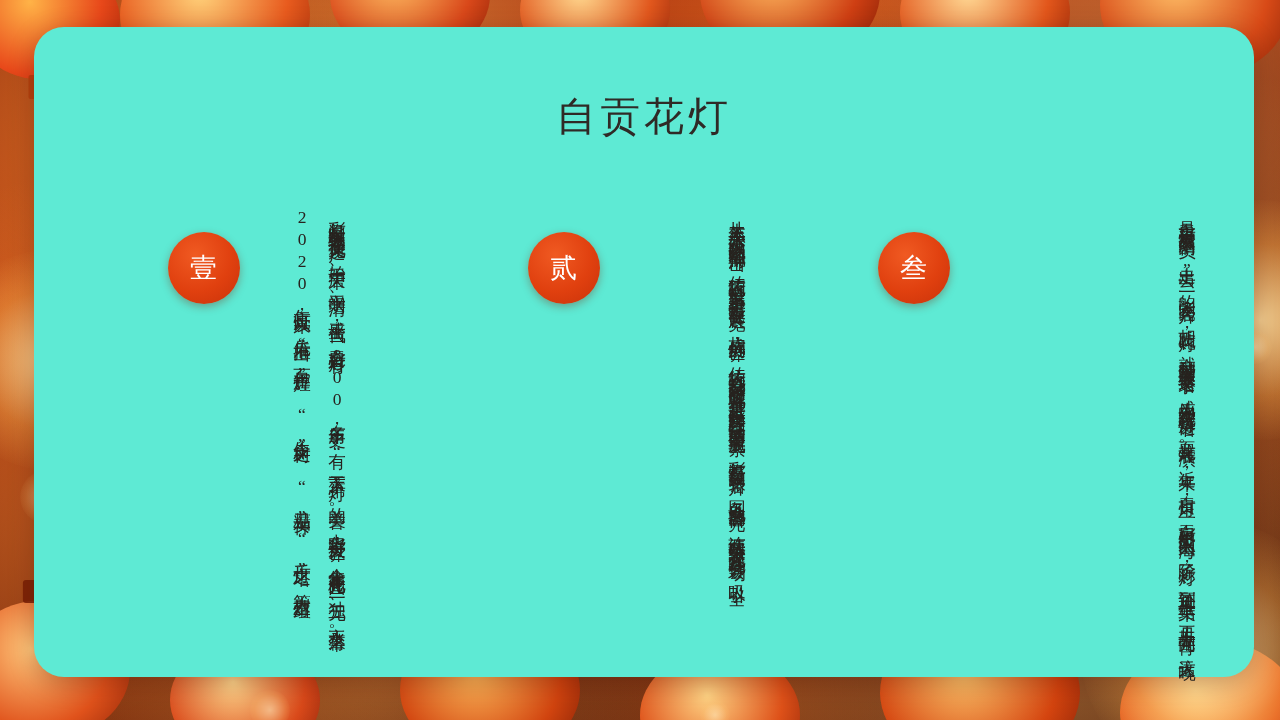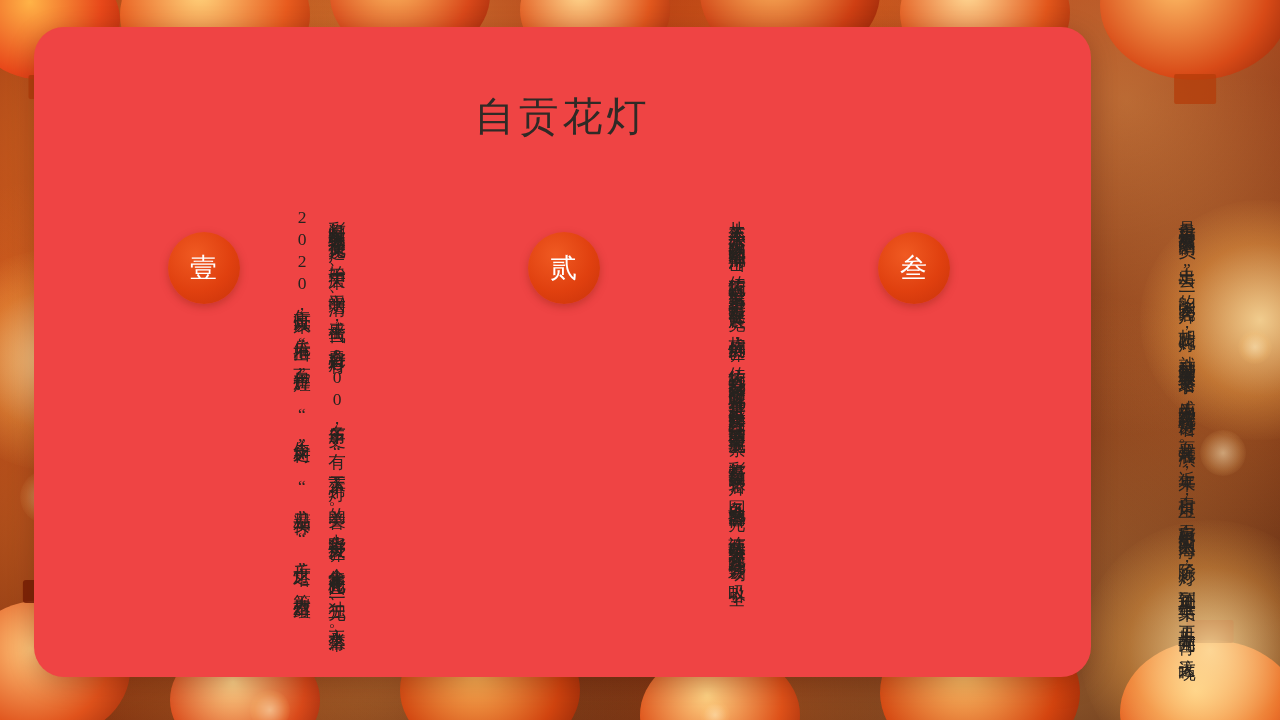--- a/index.html
+++ b/index.html
@@ -75,23 +75,23 @@
     position: absolute;
     border-radius: 50%;
     background: radial-gradient(circle, rgba(255,235,190,0.55) 0%, rgba(255,200,120,0.18) 55%, rgba(255,180,90,0) 75%);
   }
 
   
   .card {
     position: absolute;
     left: 34px;
     top: 27px;
-    width: 1057px;
+    width: 1220px;
     height: 650px;
-    background: #ef4444;
+    background: #5eead4;
     border-radius: 30px;
     box-shadow: 0 6px 26px rgba(60,10,0,0.28);
   }
 
   .title {
     position: absolute;
     top: 62px;
     left: 0;
     width: 100%;
     text-align: center;

